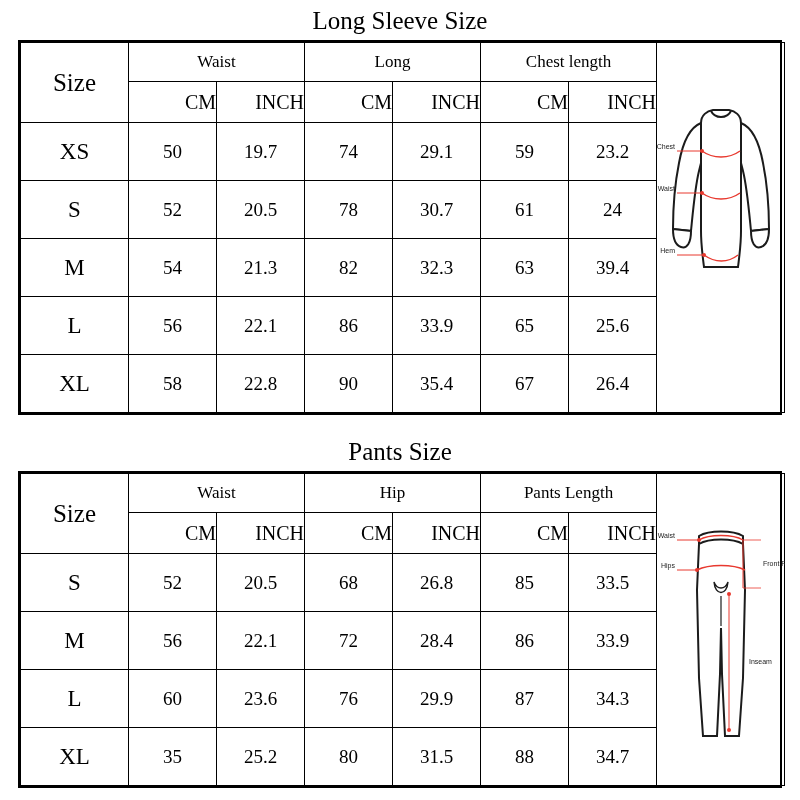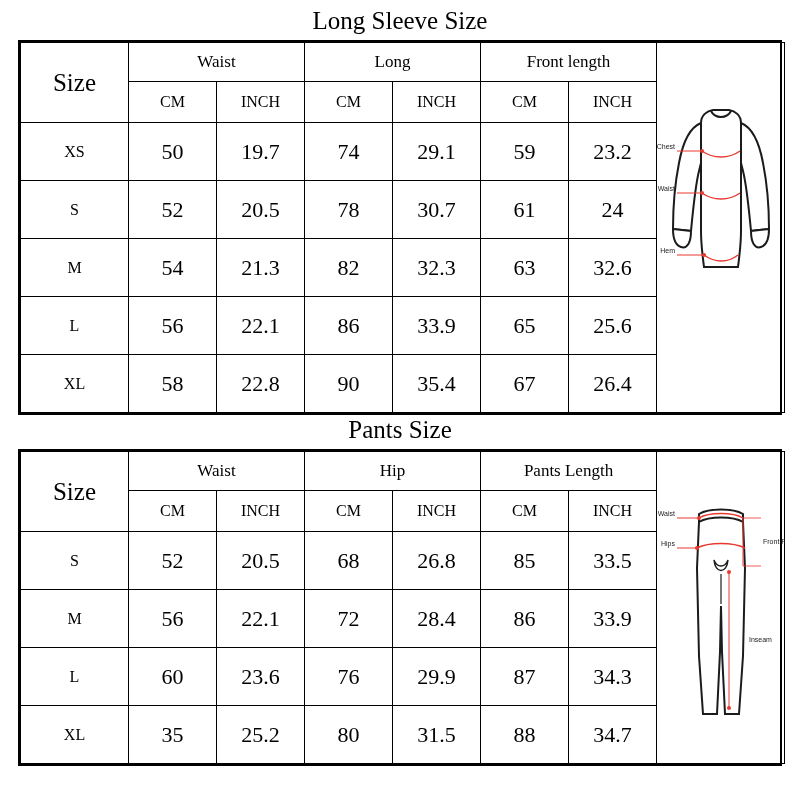--- a/index.html
+++ b/index.html
@@ -42,53 +42,54 @@
     text-align: center;
     font-weight: normal;
     font-family: "Liberation Serif", serif;
     padding: 0;
   }
   .hdr-group {
     font-size: 17px;
     height: 38px;
   }
   .hdr-unit {
-    font-size: 16px;
+    font-size: 20px;
     height: 40px;
+    text-align: right;
   }
   .size-head {
     font-size: 25px;
     vertical-align: middle;
   }
   .size-cell {
-    font-size: 16px;
+    font-size: 23px;
     height: 57px;
   }
   .val-cell {
-    font-size: 22px;
+    font-size: 19px;
     height: 57px;
     margin-left: 40px;
   }
   .fig-cell {
     border-left: 1px solid #000;
     vertical-align: middle;
     position: relative;
     padding: 0;
   }
   .fig-box {
     width: 100%;
     height: 100%;
     position: relative;
   }
   
   col.c-size { width: 108px; }
   col.c-val  { width: 88px; }
   col.c-fig  { width: 128px; }
 
-  .title-pants { padding-top: 2px; }
+  .title-pants { padding-top: 24px; }
 
   svg text { font-family: "Liberation Sans", sans-serif; }
 </style>
 </head>
 <body>
 
 <div class="page">
 
   <div class="section-title">Long Sleeve Size</div>
 
@@ -102,21 +103,21 @@
           <col class="c-val">
           <col class="c-val">
           <col class="c-val">
           <col class="c-fig">
       </colgroup>
       <tbody>
         <tr>
           <td class="size-head" rowspan="2">Size</td>
           <td class="hdr-group" colspan="2">Waist</td>
           <td class="hdr-group" colspan="2">Long</td>
-          <td class="hdr-group" colspan="2">Front length</td>
+          <td class="hdr-group" colspan="2">Chest length</td>
           <td class="fig-cell" rowspan="7">
             <div class="fig-box">
               <svg viewBox="0 0 128 310" width="128" height="310" preserveAspectRatio="xMidYMid meet" aria-hidden="true">
 
                 <path d="M44 52 C44 44 50 40 56 39 L72 39 C78 40 84 44 84 52
                          L84 70 L84 160 C84 174 82 188 81 196 L47 196
                          C46 188 44 174 44 160 L44 70 Z" fill="#ffffff" stroke="#1b1b1b" stroke-width="2"></path>
 
                 <path d="M54 40 C58 48 70 48 74 40" fill="none" stroke="#1b1b1b" stroke-width="2"></path>
 
@@ -172,21 +173,21 @@
           <td class="val-cell">61</td>
           <td class="val-cell">24</td>
         </tr>
         <tr>
           <td class="size-cell">M</td>
           <td class="val-cell">54</td>
           <td class="val-cell">21.3</td>
           <td class="val-cell">82</td>
           <td class="val-cell">32.3</td>
           <td class="val-cell">63</td>
-          <td class="val-cell">32.6</td>
+          <td class="val-cell">39.4</td>
         </tr>
         <tr>
           <td class="size-cell">L</td>
           <td class="val-cell">56</td>
           <td class="val-cell">22.1</td>
           <td class="val-cell">86</td>
           <td class="val-cell">33.9</td>
           <td class="val-cell">65</td>
           <td class="val-cell">25.6</td>
         </tr>

